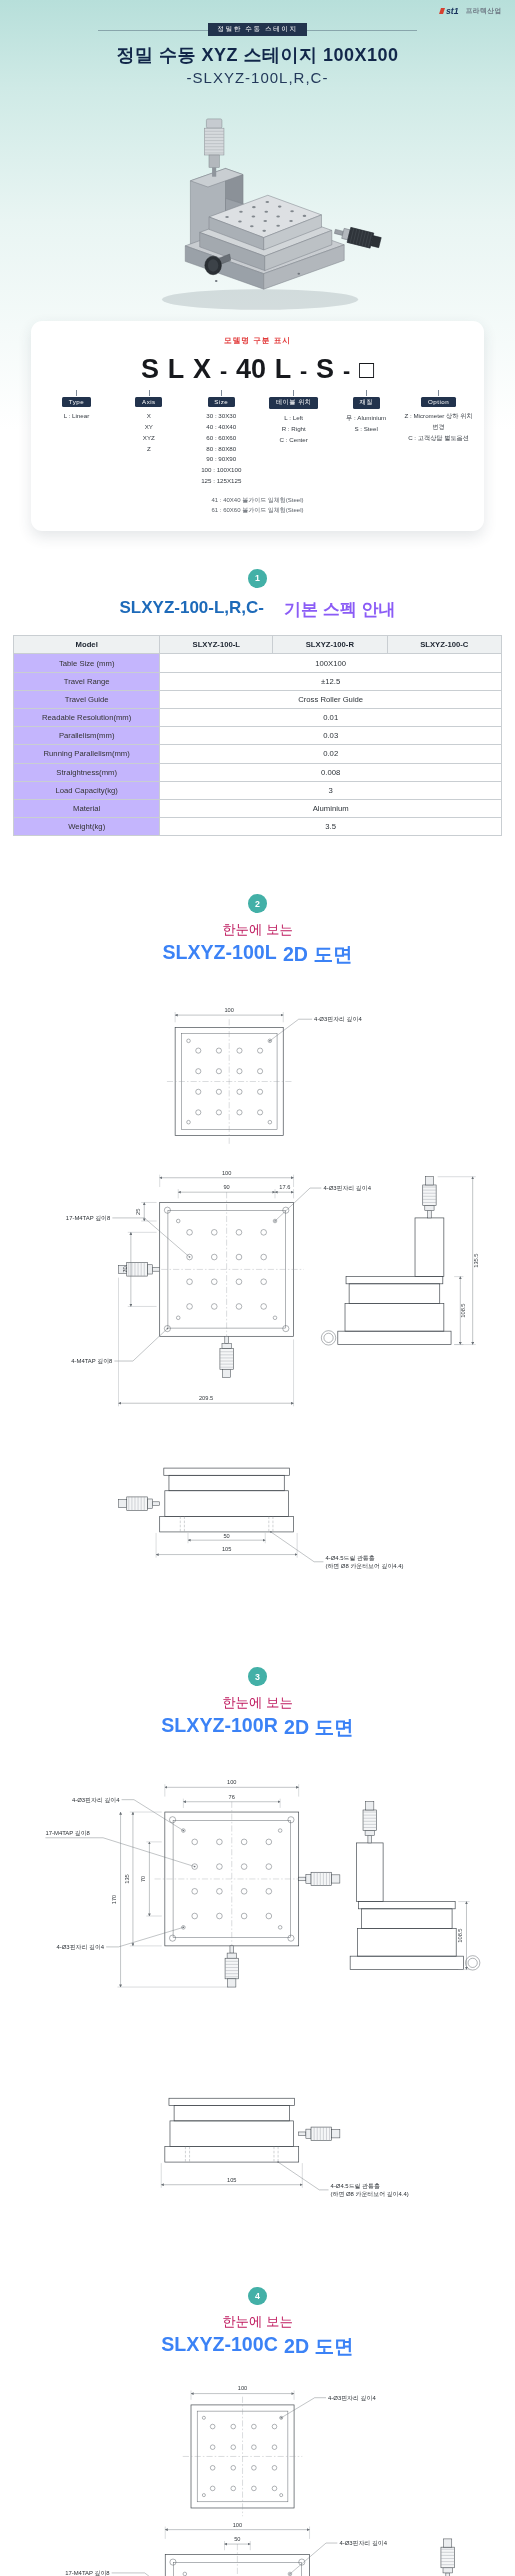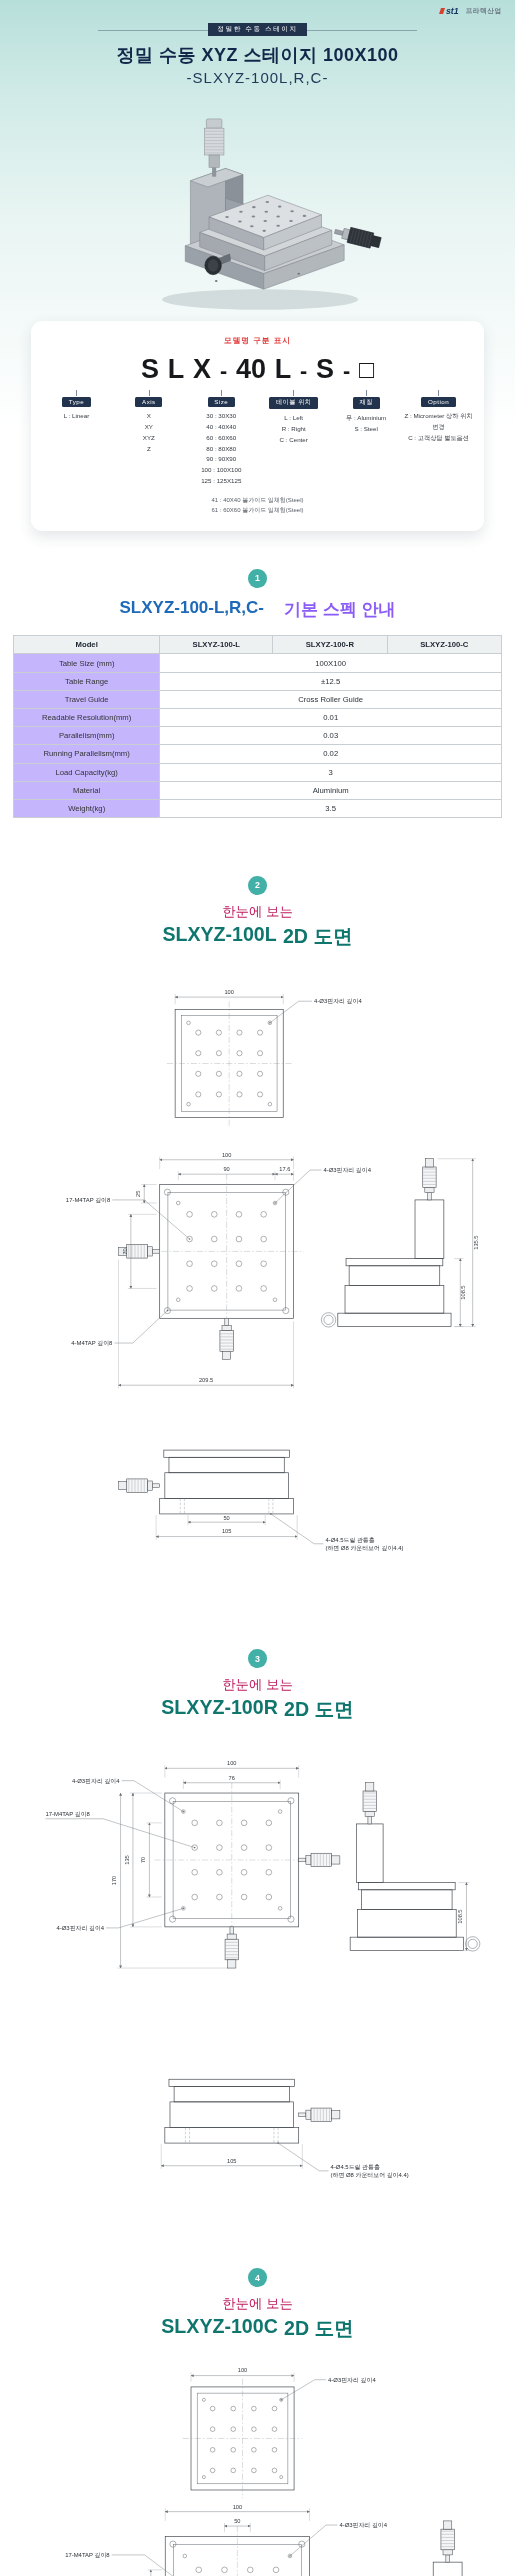--- a/index.html
+++ b/index.html
@@ -36,21 +36,21 @@
   .spec-sec{margin-top:17.5px;}
   .spec-heading{display:flex;justify-content:center;gap:20px;font-size:17px;font-weight:bold;margin:10.3px 0 0;}
   .spec-model{color:#1d6ab9;}
   .spec-rest{color:#8b5cf6;}
   .spec-table{width:489px;margin:14.4px auto 0;border-collapse:collapse;font-size:7.7px;}
   .spec-table th,.spec-table td{border:0.5px solid #c9ced2;padding:4.1px 5.2px;text-align:center;}
   .spec-table thead th{background:#eef1f2;font-weight:bold;color:#1c2430;}
   .spec-table tbody th{background:#c4b5fd;font-weight:normal;color:#333;width:135px;}
   .spec-table tbody td{color:#2c3238;}
   .dwg-sec .sec-pre{font-size:13.4px;color:#be185d;margin-top:8.2px;}
-  .sec-title{display:flex;justify-content:center;gap:6.2px;font-size:19.6px;font-weight:bold;color:#0f766e;margin:2.1px 0 0;}
+  .sec-title{display:flex;justify-content:center;gap:6.2px;font-size:19.6px;font-weight:bold;color:#3b82f6;margin:2.1px 0 0;}
   .dwg-sec-l{margin-top:58px;}
   .dwg-sec-r{margin-top:32px;}
   .dwg-sec-c{margin-top:37px;}
   .dwg{display:block;margin:13.4px auto 0;}
   
   .o{fill:none;stroke:#3f454b;stroke-width:1.3;}
   .t{fill:none;stroke:#565c63;stroke-width:0.9;}
   .cl{stroke:#9aa0a6;stroke-width:0.7;stroke-dasharray:12 4 3 4;fill:none;}
   .hid{stroke:#8d9399;stroke-width:0.8;stroke-dasharray:5 3;fill:none;}
   .dim{stroke:#6a7076;stroke-width:0.8;fill:none;}
@@ -234,38 +234,42 @@
           <th>SLXYZ-100-R</th>
           <th>SLXYZ-100-C</th>
         </tr>
       </thead>
       <tbody>
         <tr>
             <th>Table Size (mm)</th>
             <td colspan="3">100X100</td>
           </tr>
         <tr>
-            <th>Table Range</th>
+            <th>Travel Range</th>
             <td colspan="3">±12.5</td>
           </tr>
         <tr>
             <th>Travel Guide</th>
             <td colspan="3">Cross Roller Guide</td>
           </tr>
         <tr>
             <th>Readable Resolution(mm)</th>
             <td colspan="3">0.01</td>
           </tr>
         <tr>
             <th>Parallelism(mm)</th>
             <td colspan="3">0.03</td>
           </tr>
         <tr>
             <th>Running Parallelism(mm)</th>
             <td colspan="3">0.02</td>
+          </tr>
+        <tr>
+            <th>Straightness(mm)</th>
+            <td colspan="3">0.008</td>
           </tr>
         <tr>
             <th>Load Capacity(kg)</th>
             <td colspan="3">3</td>
           </tr>
         <tr>
             <th>Material</th>
             <td colspan="3">Aluminium</td>
           </tr>
         <tr>

